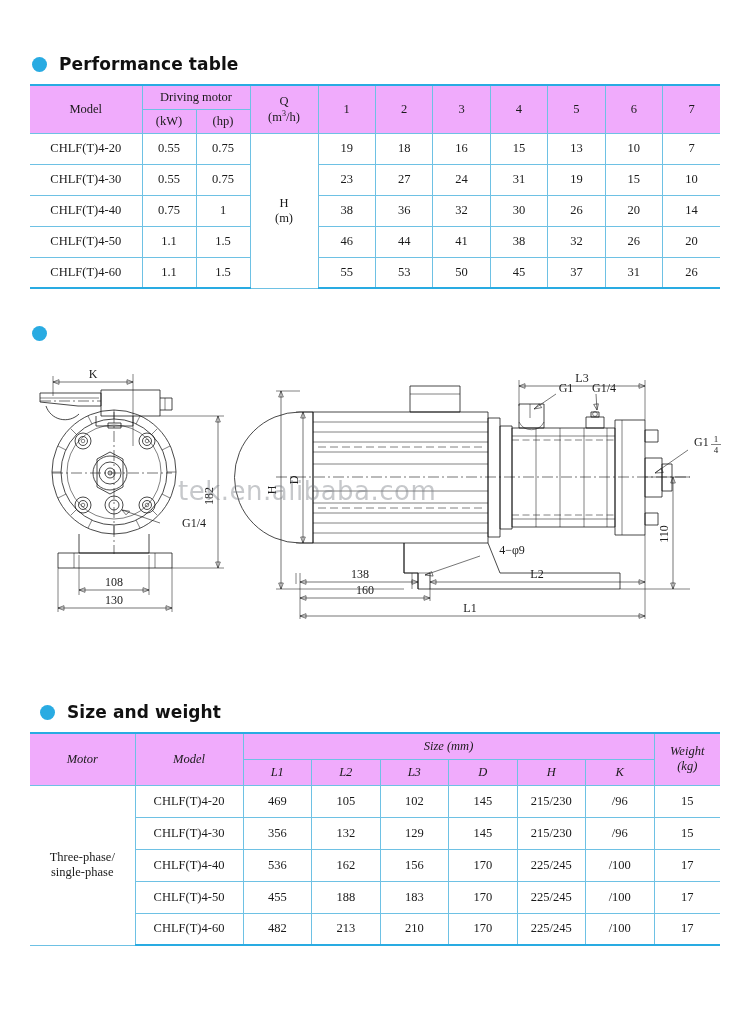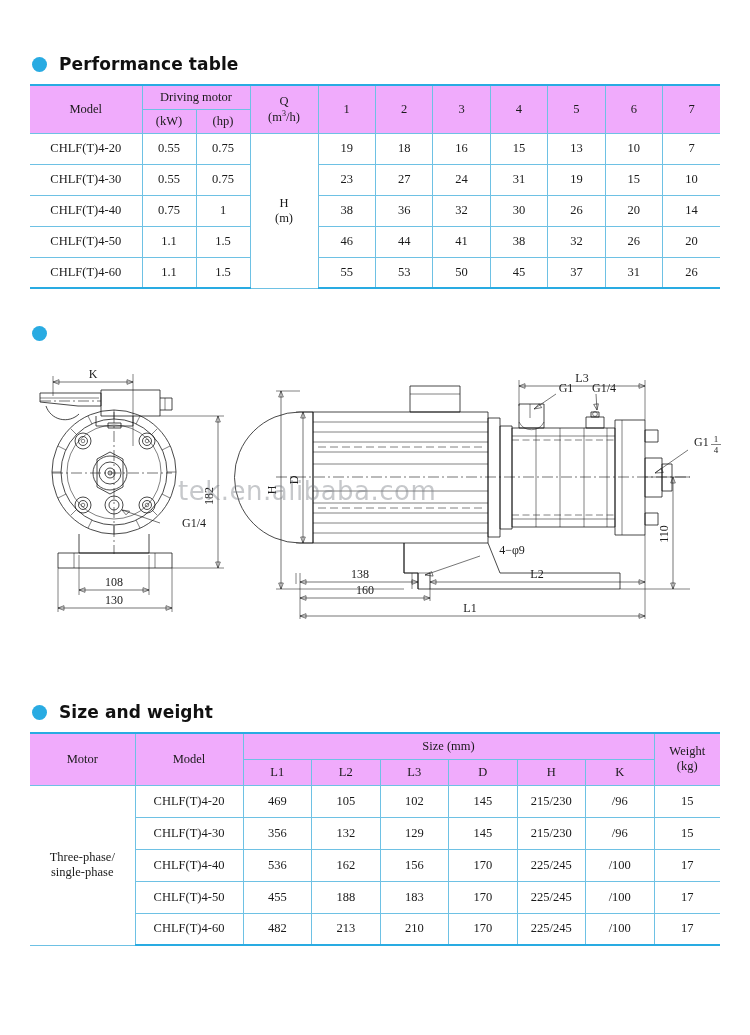--- a/index.html
+++ b/index.html
@@ -56,21 +56,21 @@
   
   #perf-wrap { position: absolute; left: 30px; top: 84px; }
   #perf-table { width: 690px; }
   #perf-table td { height: 31px; }
   #perf-table thead th { height: 24px; }
 
   
   #size-wrap { position: absolute; left: 30px; top: 732px; }
   #size-table { width: 690px; }
   #size-table td { height: 32px; }
-  #size-table thead th { height: 26px; }
+  #size-table thead th { height: 26px; font-style: italic; }
 
   
   #sketch {
     position: absolute; left: 0px; top: 360px;
     width: 750px; height: 285px;
   }
   #sketch svg { display: block; }
   .ln   { stroke: #1a1a1a; stroke-width: .8; fill: none; }
   .ln-t { stroke: #1a1a1a; stroke-width: .55; fill: none; }
   .ctr  { stroke: #1a1a1a; stroke-width: .6; fill: none;
@@ -440,21 +440,21 @@
     <path class="dim" d="M645 256 l-6 -2.3 v4.6 z" fill="#1a1a1a"></path>
     <line class="ln-t" x1="300" y1="241" x2="300" y2="259"></line>
     <line class="ln-t" x1="645" y1="241" x2="645" y2="259"></line>
     <text class="lbl" x="470" y="252">L1</text>
   </g>
 </svg>
 </div>
 
 <div id="watermark">tek.en.alibaba.com</div>
 
-<div class="section-head" style="position:absolute;left:0;top:702px;">
+<div class="section-head" style="position:absolute;left:8px;top:702px;">
   <span class="bullet"></span>
   <span class="section-title">Size and weight</span>
 </div>
 
 <div id="size-wrap">
   <table class="grid" id="size-table">
     <thead>
       <tr>
         <th rowspan="2" class="tb-outer-top noleft" style="width:105px">Motor</th>
         <th rowspan="2" class="tb-outer-top" style="width:108px">Model</th>

